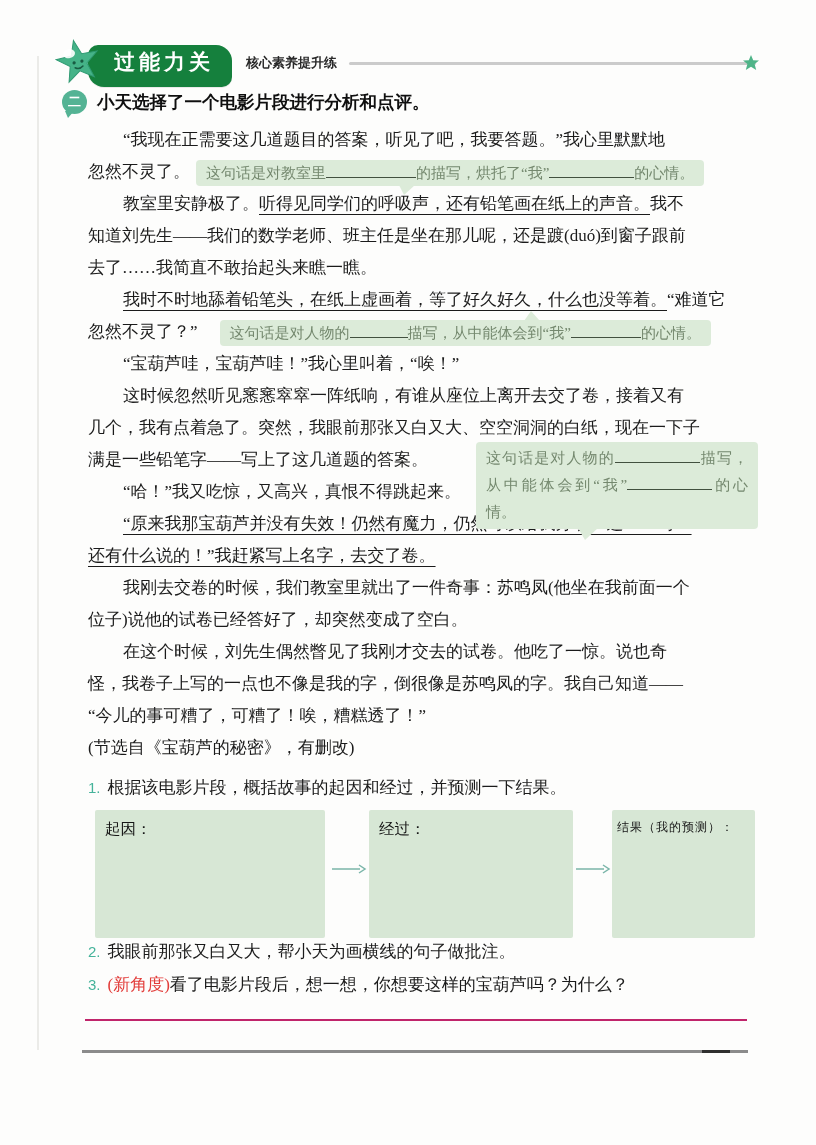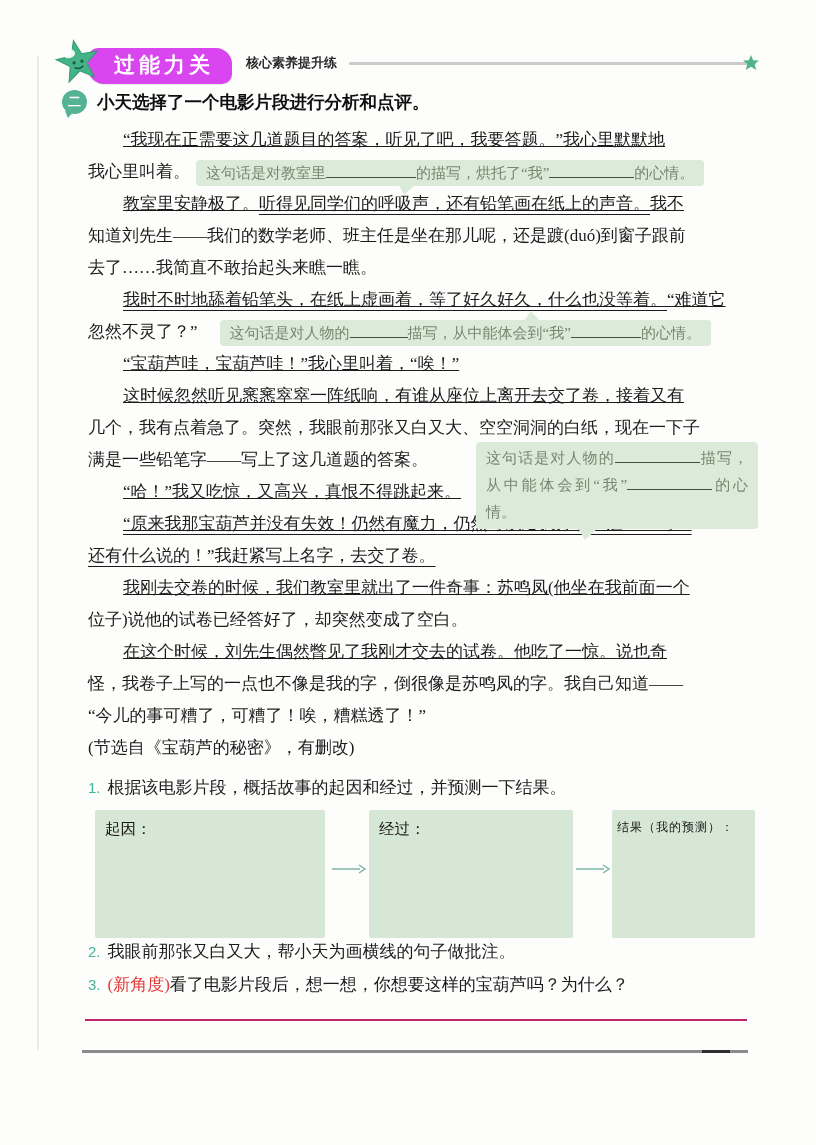--- a/index.html
+++ b/index.html
@@ -10,24 +10,24 @@
     color:#1b1b1b;overflow:hidden;
   }
   .abs{position:absolute;}
 
   
   .gutter-line{left:37px;top:56px;width:2px;height:994px;background:#ebebe8;}
 
   
   .header{left:88px;top:46px;right:60px;height:34px;display:flex;align-items:center;}
   .badge{
-    background:#d946ef;color:#fff;
+    background:#15803d;color:#fff;
     font-family:"Liberation Sans","DejaVu Sans",sans-serif;font-weight:bold;
     font-size:21px;letter-spacing:4px;
-    padding:3px 18px 5px 26px;border-radius:10px 16px 10px 16px;
+    padding:3px 18px 11px 26px;border-radius:10px 16px 10px 16px;
     box-shadow:0 1px 0 rgba(0,0,0,.08);
     margin-top:6px;
   }
   .subtitle{
     margin-left:14px;font-family:"Liberation Sans","DejaVu Sans",sans-serif;
     font-weight:bold;font-size:13px;color:#2a2a2a;white-space:nowrap;
   }
   .hline{flex:1;height:3px;background:#cbcbcb;border-radius:2px;margin-left:12px;position:relative;}
   .flower{position:absolute;right:-4px;top:-8px;width:18px;height:18px;}
   .mascot{left:54px;top:38px;width:48px;height:48px;z-index:3;}
@@ -42,21 +42,21 @@
   .sec-bubble i{
     position:absolute;left:3px;bottom:-4px;width:0;height:0;
     border-left:3px solid transparent;border-right:6px solid transparent;border-top:7px solid #54b394;
   }
   .sec-title{margin-left:10px;font-family:"Liberation Sans","DejaVu Sans",sans-serif;
     font-weight:bold;font-size:17.5px;color:#0f0f0f;white-space:nowrap;text-align:center;}
 
   
   .passage{left:88px;top:124px;width:668px;font-size:17px;line-height:32px;}
   .pl{height:32px;white-space:nowrap;}
-  .pl.ind{text-indent:35px;text-decoration:underline;}
+  .pl.ind{text-indent:35px;}
   .pl.right{text-align:left;padding-right:6px;}
   .seg.u{text-decoration:underline;text-underline-offset:5px;text-decoration-thickness:1px;}
 
   
   .ann{
     display:inline-block;background:#dcebd9;color:#74886e;
     font-size:15px;line-height:26px;height:26px;border-radius:4px;
     padding:0 10px;margin-left:6px;vertical-align:middle;position:relative;white-space:nowrap;
   }
   .blank{display:inline-block;border-bottom:1px solid #42503f;height:15px;vertical-align:baseline;}
@@ -123,21 +123,21 @@
 <div class="abs section">
   <div class="sec-bubble">
     <span>二</span>
       <i></i>
   </div>
   <div class="sec-title">小天选择了一个电影片段进行分析和点评。</div>
 </div>
 
 <div class="abs passage">
   <div class="pl ind"><span class="seg">“我现在正需要这几道题目的答案，听见了吧，我要答题。”我心里默默地</span></div>
-  <div class="pl"><span class="seg">我心里叫着。</span><span class="ann"><span>这句话是对教室里</span><span class="blank w90"></span><span>的描写，烘托了“我”</span><span class="blank w85"></span><span>的心情。</span><i class="tail tail-down1"></i></span></div>
+  <div class="pl"><span class="seg">忽然不灵了。</span><span class="ann"><span>这句话是对教室里</span><span class="blank w90"></span><span>的描写，烘托了“我”</span><span class="blank w85"></span><span>的心情。</span><i class="tail tail-down1"></i></span></div>
   <div class="pl ind"><span class="seg">教室里安静极了。</span><span class="seg u">听得见同学们的呼吸声，还有铅笔画在纸上的声音。</span><span class="seg">我不</span></div>
   <div class="pl"><span class="seg">知道刘先生——我们的数学老师、班主任是坐在那儿呢，还是踱(duó)到窗子跟前</span></div>
   <div class="pl"><span class="seg">去了……我简直不敢抬起头来瞧一瞧。</span></div>
   <div class="pl ind"><span class="seg u">我时不时地舔着铅笔头，在纸上虚画着，等了好久好久，什么也没等着。</span><span class="seg">“难道它</span></div>
   <div class="pl"><span class="seg">忽然不灵了？”</span><span class="ann" style="margin-left:22px;"><span>这句话是对人物的</span><span class="blank w58"></span><span>描写，从中能体会到“我”</span><span class="blank w70"></span><span>的心情。</span><i class="tail tail-up2"></i></span></div>
   <div class="pl ind"><span class="seg">“宝葫芦哇，宝葫芦哇！”我心里叫着，“唉！”</span></div>
   <div class="pl ind"><span class="seg">这时候忽然听见窸窸窣窣一阵纸响，有谁从座位上离开去交了卷，接着又有</span></div>
   <div class="pl"><span class="seg">几个，我有点着急了。突然，我眼前那张又白又大、空空洞洞的白纸，现在一下子</span></div>
   <div class="pl"><span class="seg">满是一些铅笔字——写上了这几道题的答案。</span></div>
   <div class="pl ind"><span class="seg">“哈！”我又吃惊，又高兴，真恨不得跳起来。</span></div>

